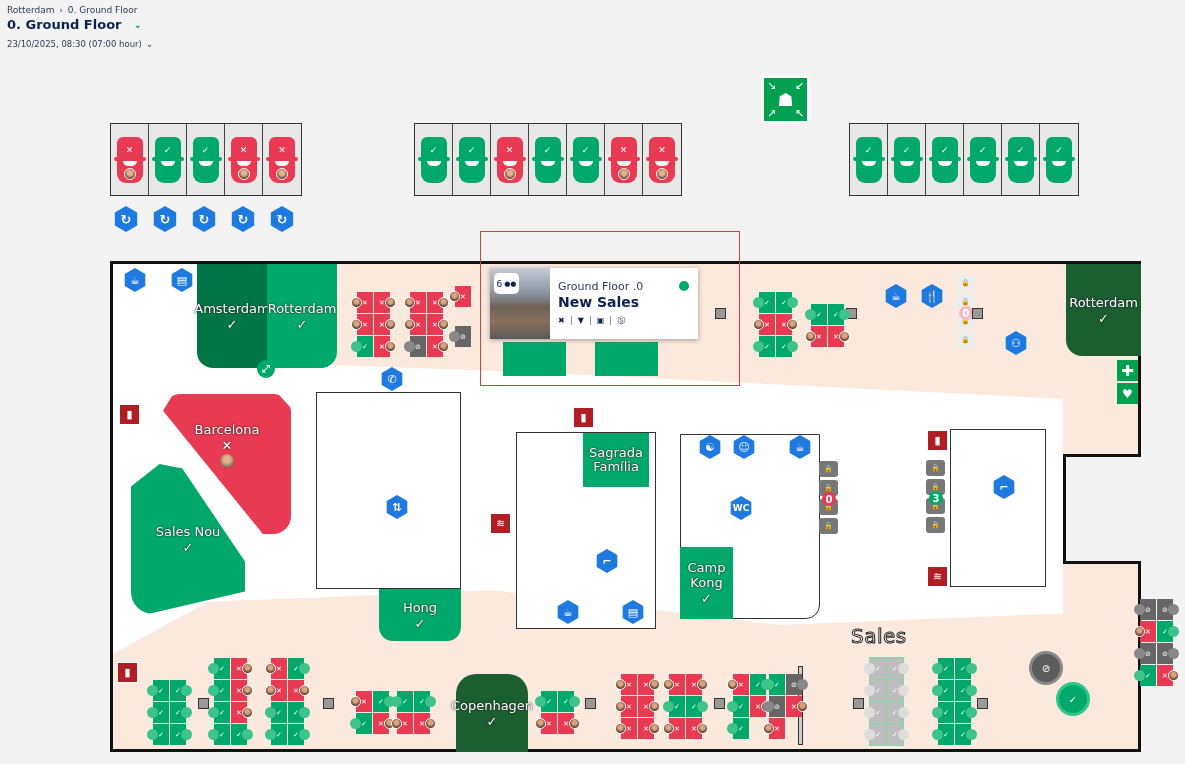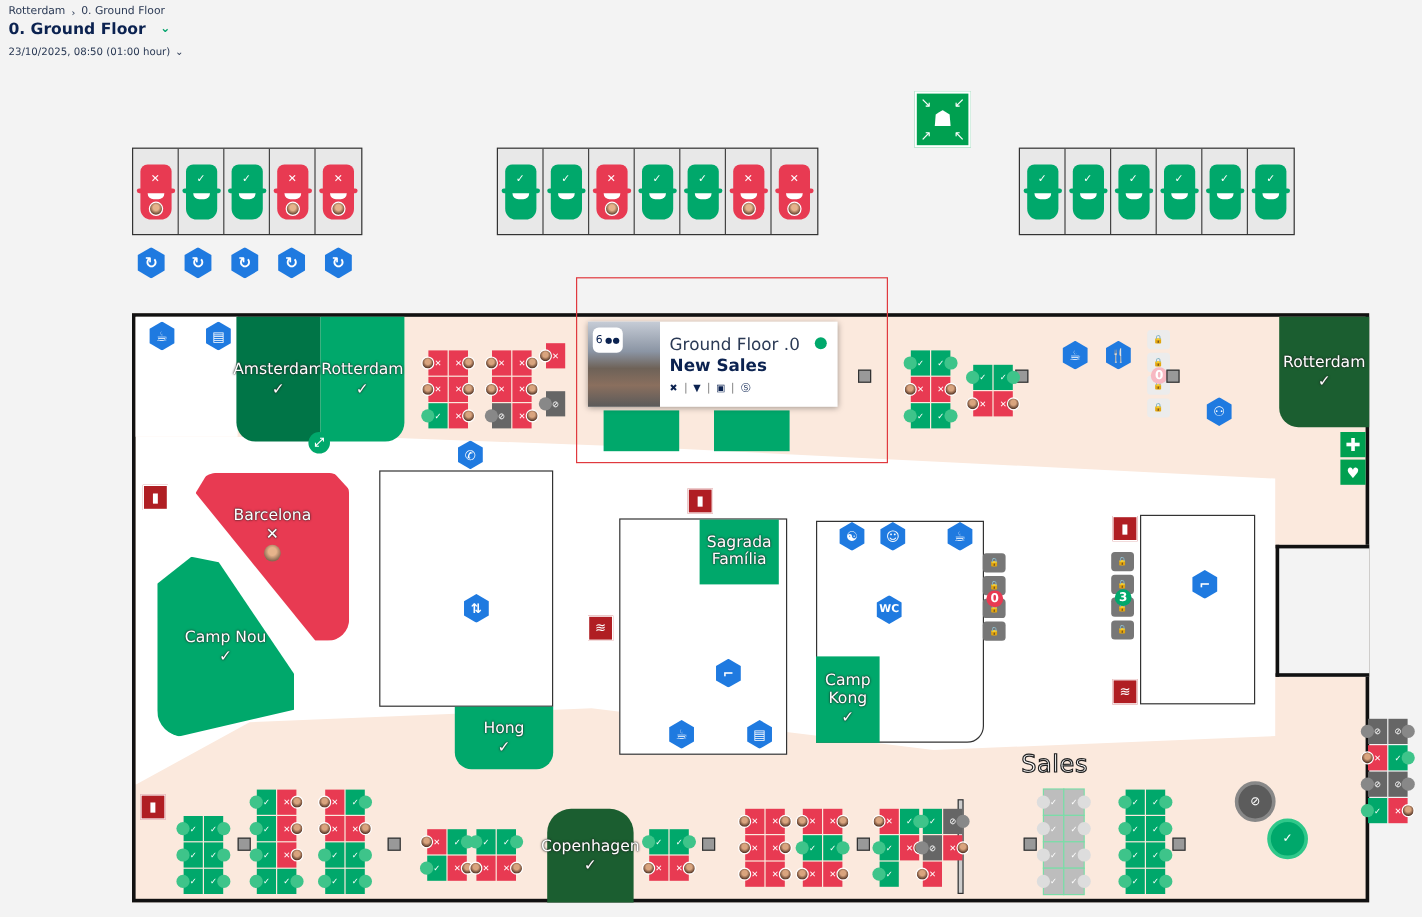--- a/index.html
+++ b/index.html
@@ -68,21 +68,21 @@
 
   .zone-label { position: absolute; left: 849px; top: 623px; font-size: 20px; color: #fff; -webkit-text-stroke: 1px #222; letter-spacing: 0.5px; }
 
   .round-table { position: absolute; border-radius: 50%; display: flex; align-items: center; justify-content: center; color: #fff; font-size: 10px; cursor: pointer; }
 
   
   .popup { position: absolute; left: 490px; top: 268px; width: 208px; height: 71px; background: #fff; box-shadow: 0 1px 5px rgba(0,0,0,0.35); display: flex; cursor: pointer; }
   .popup .photo { width: 60px; height: 71px; background: linear-gradient(180deg, #c6ccd6 0%, #8b95a4 35%, #6e6258 55%, #8a6f5e 75%, #5a5a5a 100%); position: relative; }
   .popup .cap { position: absolute; left: 4px; top: 5px; width: 25px; height: 21px; background: #fff; border-radius: 5px; font-size: 9px; color: #0b2250; display: flex; align-items: center; justify-content: center; gap: 2px; }
   .popup .info { padding: 12px 8px; flex: 1; position: relative; }
-  .popup .floor { font-size: 14px; color: #2b3a55; }
+  .popup .floor { font-size: 11px; color: #2b3a55; }
   .popup .name { font-size: 14px; font-weight: bold; color: #0b2250; margin-top: 1px; }
   .popup .amen { display: flex; gap: 6px; margin-top: 5px; font-size: 8px; color: #0b2250; align-items: center; }
   .popup .amen .d { width: 1px; height: 9px; background: #999; }
   .popup .status { position: absolute; right: 9px; top: 13px; width: 10px; height: 10px; border-radius: 50%; background: #00a86b; }
   .highlight { position: absolute; left: 480px; top: 231px; width: 260px; height: 155px; border: 1.5px solid #e0393e; pointer-events: none; }
 </style>
 </head>
 <body>
 
 <div id="app">
@@ -90,21 +90,21 @@
   <div class="breadcrumb">
     <span>Rotterdam</span>
     <span class="sep">›</span>
     <span>0. Ground Floor</span>
   </div>
   <div class="floor-title">
     <span>0. Ground Floor</span>
     <span class="chev">⌄</span>
   </div>
   <div class="datetime">
-    <span>23/10/2025, 08:50 (01:00 hour)</span>
+    <span>23/10/2025, 08:30 (07:00 hour)</span>
     <span>⌄</span>
   </div>
 
   <div class="assembly">
     <span style="left:3px;top:1px">↘</span>
     <span style="right:3px;top:1px">↙</span>
     <span style="left:3px;bottom:1px">↗</span>
     <span style="right:3px;bottom:1px">↖</span>
     <span style="position:static;font-size:18px">☗</span>
   </div>
@@ -200,21 +200,21 @@
     <div class="meeting g3" style="left:953px;top:0;width:75px;height:92px;border-radius:0 0 0 16px;">
       <span>Rotterdam</span>
         <span class="mark">✓</span>
     </div>
     <div class="meeting r1" style="left:50px;top:130px;width:128px;height:140px;clip-path:polygon(8% 0,90% 0,100% 10%,100% 95%,90% 100%,78% 100%,0 12%);border-radius:18px;justify-content:flex-start;padding-top:28px;">
       <span>Barcelona</span>
         <span class="mark">✕</span>
       <span style="width:14px;height:14px;border-radius:50%;margin-top:2px;background:radial-gradient(circle at 50% 40%, #e6b38b 30%, #8a6a52 70%);"></span>
     </div>
     <div class="meeting g1" style="left:18px;top:200px;width:114px;height:150px;clip-path:polygon(0 15%,25% 0,45% 3%,100% 65%,100% 85%,15% 100%,0 95%);border-radius:22px;">
-      <span>Camp Nou</span>
+      <span>Sales Nou</span>
         <span class="mark">✓</span>
     </div>
     <div class="meeting g1" style="left:470px;top:169px;width:66px;height:54px;line-height:1.1;">
       <span style="width:60px;">Sagrada Família</span>
     </div>
     <div class="meeting g1" style="left:266px;top:325px;width:82px;height:52px;border-radius:0 0 14px 14px;">
       <span>Hong</span>
         <span class="mark">✓</span>
     </div>
     <div class="meeting g1" style="left:567px;top:283px;width:53px;height:72px;line-height:1.1;">

